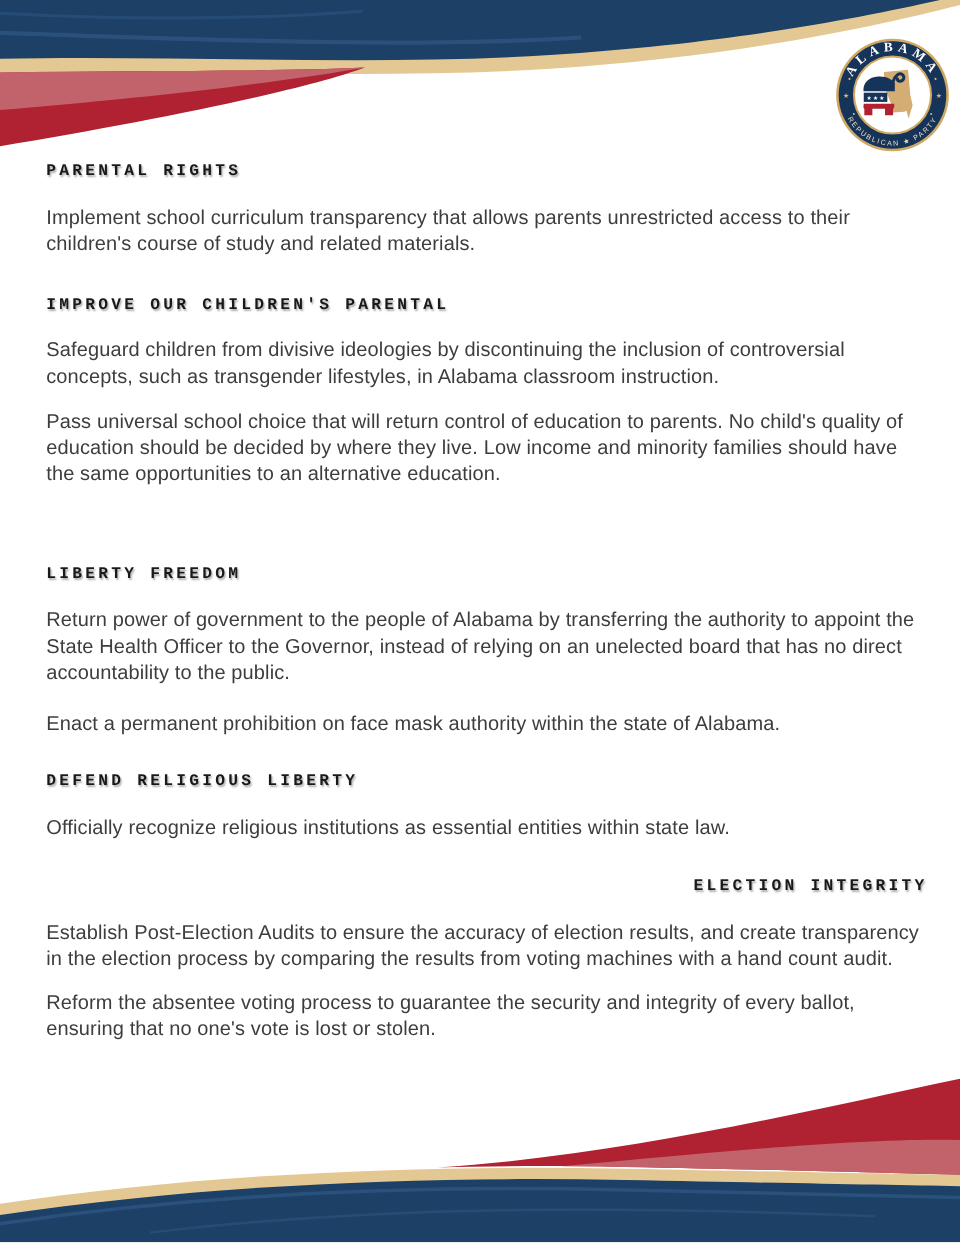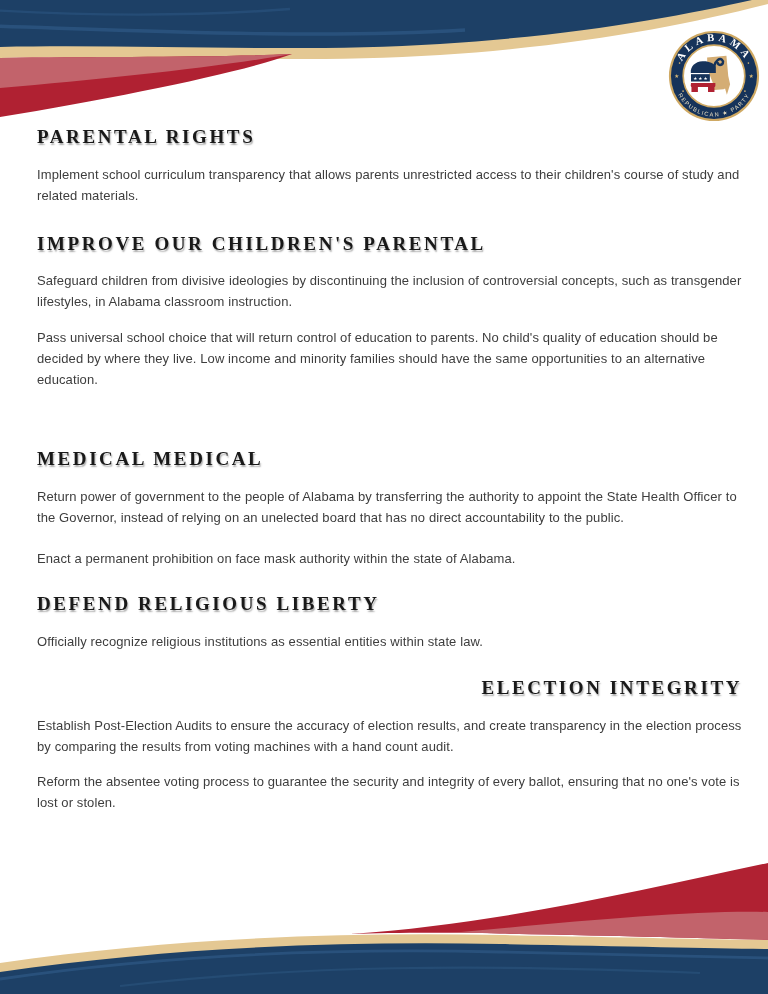--- a/index.html
+++ b/index.html
@@ -37,36 +37,36 @@
   .logo-badge svg { display: block; }
 
   .content {
     position: absolute;
     left: 37px;
     top: 0;
     width: 705px;
   }
 
   h2.section-heading {
-    font-family: Liberation Serif, serif;
-    font-size: 19px;
+    font-family: Liberation Mono, monospace;
+    font-size: 13px;
     line-height: 24px;
     font-weight: 700;
     letter-spacing: 2.6px;
     color: #191919;
     text-shadow: 1px 1.6px 1.5px rgba(70,70,70,0.45);
     margin-top: 26px;
   }
   h2.mt-first { margin-top: 125px; }
   h2.mt-xl    { margin-top: 57px; }
   h2.mt-lg    { margin-top: 23px; }
   h2.mt-md    { margin-top: 24px; text-align: right; }
 
   p.body-text {
-    font-size: 13px;
+    font-size: 16px;
     line-height: 21px;
     letter-spacing: 0.1px;
     color: #3d3d3d;
     margin-top: 15px;
   }
   p.pmt-14 { margin-top: 14px; }
   p.pmt-20 { margin-top: 20px; }
 </style>
 </head>
 <body>
@@ -127,21 +127,21 @@
 
   <main class="content">
 
     <h2 class="section-heading mt-first">PARENTAL RIGHTS</h2>
     <p class="body-text">Implement school curriculum transparency that allows parents unrestricted access to their children's course of study and related materials.</p>
 
     <h2 class="section-heading">IMPROVE OUR CHILDREN'S PARENTAL</h2>
     <p class="body-text pmt-14">Safeguard children from divisive ideologies by discontinuing the inclusion of controversial concepts, such as transgender lifestyles, in Alabama classroom instruction.</p>
     <p class="body-text">Pass universal school choice that will return control of education to parents. No child's quality of education should be decided by where they live. Low income and minority families should have the same opportunities to an alternative education.</p>
 
-    <h2 class="section-heading mt-xl">MEDICAL MEDICAL</h2>
+    <h2 class="section-heading mt-xl">LIBERTY FREEDOM</h2>
     <p class="body-text">Return power of government to the people of Alabama by transferring the authority to appoint the State Health Officer to the Governor, instead of relying on an unelected board that has no direct accountability to the public.</p>
     <p class="body-text pmt-20">Enact a permanent prohibition on face mask authority within the state of Alabama.</p>
 
     <h2 class="section-heading mt-lg">DEFEND RELIGIOUS LIBERTY</h2>
     <p class="body-text">Officially recognize religious institutions as essential entities within state law.</p>
 
     <h2 class="section-heading mt-md">ELECTION INTEGRITY</h2>
     <p class="body-text">Establish Post-Election Audits to ensure the accuracy of election results, and create transparency in the election process by comparing the results from voting machines with a hand count audit.</p>
     <p class="body-text pmt-14">Reform the absentee voting process to guarantee the security and integrity of every ballot, ensuring that no one's vote is lost or stolen.</p>
 

